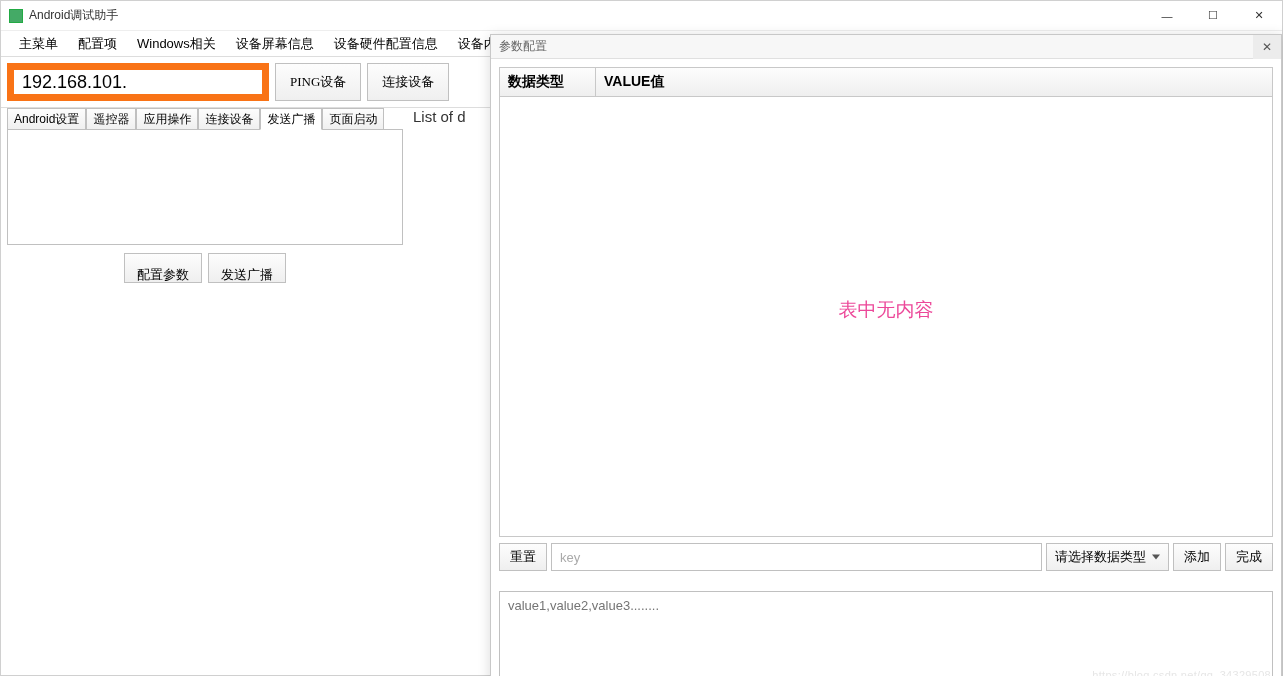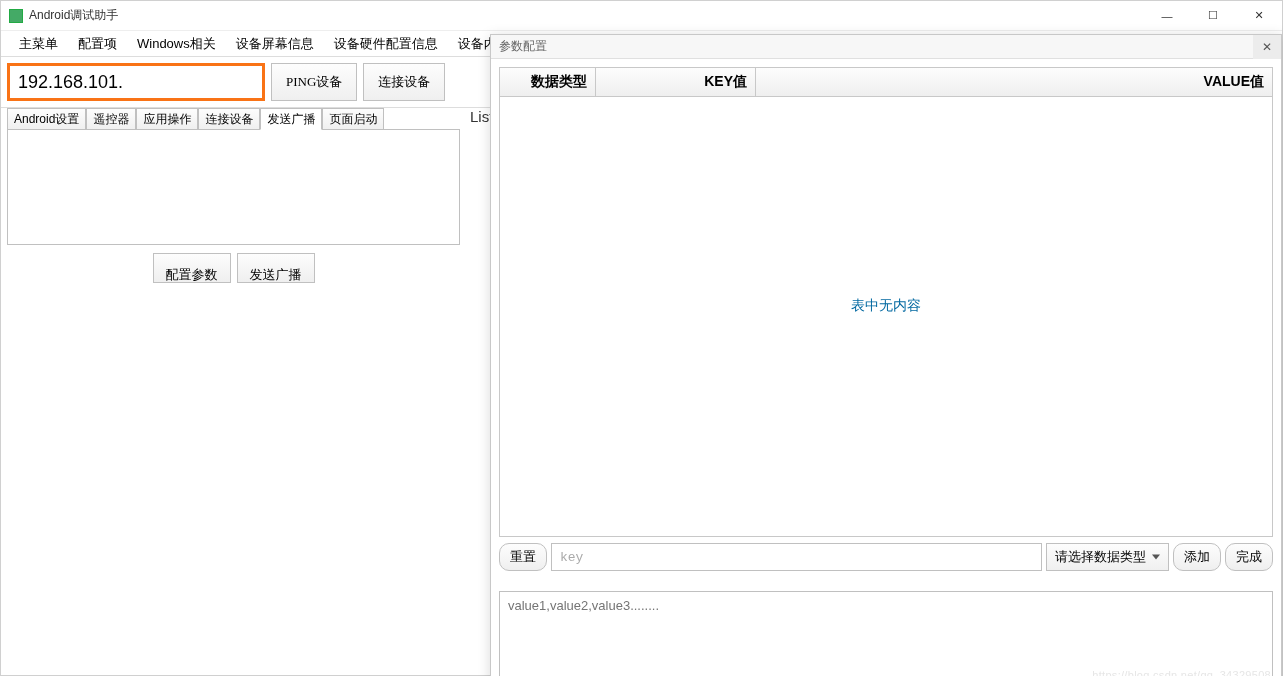--- a/index.html
+++ b/index.html
@@ -61,21 +61,21 @@
   .toolbar-row {
     display: flex;
     align-items: stretch;
     padding: 6px 6px;
     gap: 6px;
     border-bottom: 1px solid #ddd;
   }
   .ip-input {
     flex: 0 0 258px;
     height: 38px;
-    border: 3px solid #f97316;
+    border: 7px solid #f97316;
     padding: 4px 8px;
     font-size: 18px;
     font-family: inherit;
   }
   .btn {
     background: linear-gradient(#fdfdfd,#efefef);
     border: 1px solid #c0c0c0;
     padding: 4px 14px;
     font-size: 13px;
     font-family: Liberation Serif, serif;
@@ -84,21 +84,21 @@
   }
   .btn.mid { height: 30px; font-size: 13px; padding: 12px 12px; }
 
   .content-row {
     display: flex;
     align-items: flex-start;
     padding: 0 6px;
     gap: 0;
   }
   .tabs-col {
-    width: 453px;
+    width: 396px;
   }
   .tabs-strip {
     display: flex;
     gap: 0;
     margin-top: 0px;
   }
   .tab {
     background: linear-gradient(#fdfdfd,#f0f0f0);
     border: 1px solid #c0c0c0;
     border-bottom: 1px solid #c0c0c0;
@@ -172,52 +172,52 @@
   .grid-header {
     display: flex;
     border: 1px solid #c8c8c8;
   }
   .gh {
     background: linear-gradient(#fdfdfd,#efefef);
     border-right: 1px solid #c8c8c8;
     font-weight: bold;
     font-size: 14px;
     padding: 5px 8px;
-    text-align: right;
+    text-align: left;
   }
   .gh.c1 { width: 96px; }
   .gh.c2 { width: 160px; }
   .gh.c3 { flex:1; border-right: none; }
   .grid-body {
     border: 1px solid #c8c8c8;
     border-top: none;
     flex: 1;
     min-height: 400px;
     display: flex;
     align-items: center;
     justify-content: center;
-    color: #0369a1;
-    font-size: 14px;
+    color: #ec4899;
+    font-size: 19px;
     position: relative;
   }
   .grid-empty { position: absolute; top: 200px; }
 
   .dialog-controls {
     display: flex;
     align-items: center;
     gap: 4px;
     margin-top: 6px;
   }
   .key-input {
     flex: 1;
     height: 28px;
     border: 1px solid #c0c0c0;
     padding: 3px 8px;
     font-size: 13px;
-    font-family: Liberation Mono, monospace;
+    font-family: Liberation Sans, sans-serif;
     color: #333;
   }
   .key-input::placeholder { color:#aaa; }
   .select-box {
     height: 28px;
     border: 1px solid #c0c0c0;
     background: linear-gradient(#fdfdfd,#f0f0f0);
     padding: 0 22px 0 8px;
     font-size: 13px;
     display: flex; align-items:center;
@@ -232,21 +232,20 @@
     width: 0; height:0;
     border-left: 4px solid transparent;
     border-right: 4px solid transparent;
     border-top: 5px solid #555;
     transform: translateY(-50%);
   }
   .btn.dlg {
     height: 28px;
     padding: 2px 10px;
     font-size: 13px;
-    border-radius: 10px;
   }
 
   .value-textarea {
     margin-top: 20px;
     width: 100%;
     height: 88px;
     border: 1px solid #c0c0c0;
     padding: 6px 8px;
     font-size: 13px;
     font-family: inherit;
@@ -326,21 +325,20 @@
 </div>
 
 <div class="dialog">
   <div class="dialog-titlebar">
     <span>参数配置</span>
     <div class="dialog-close">✕</div>
   </div>
   <div class="dialog-body">
     <div class="grid-header">
       <div class="gh c1">数据类型</div>
-      <div class="gh c2">KEY值</div>
       <div class="gh c3">VALUE值</div>
     </div>
     <div class="grid-body">
       <div class="grid-empty">表中无内容</div>
     </div>
 
     <div class="dialog-controls">
       <button class="btn dlg">重置</button>
       <input class="key-input" placeholder="key" style="">
       <div class="select-box">

